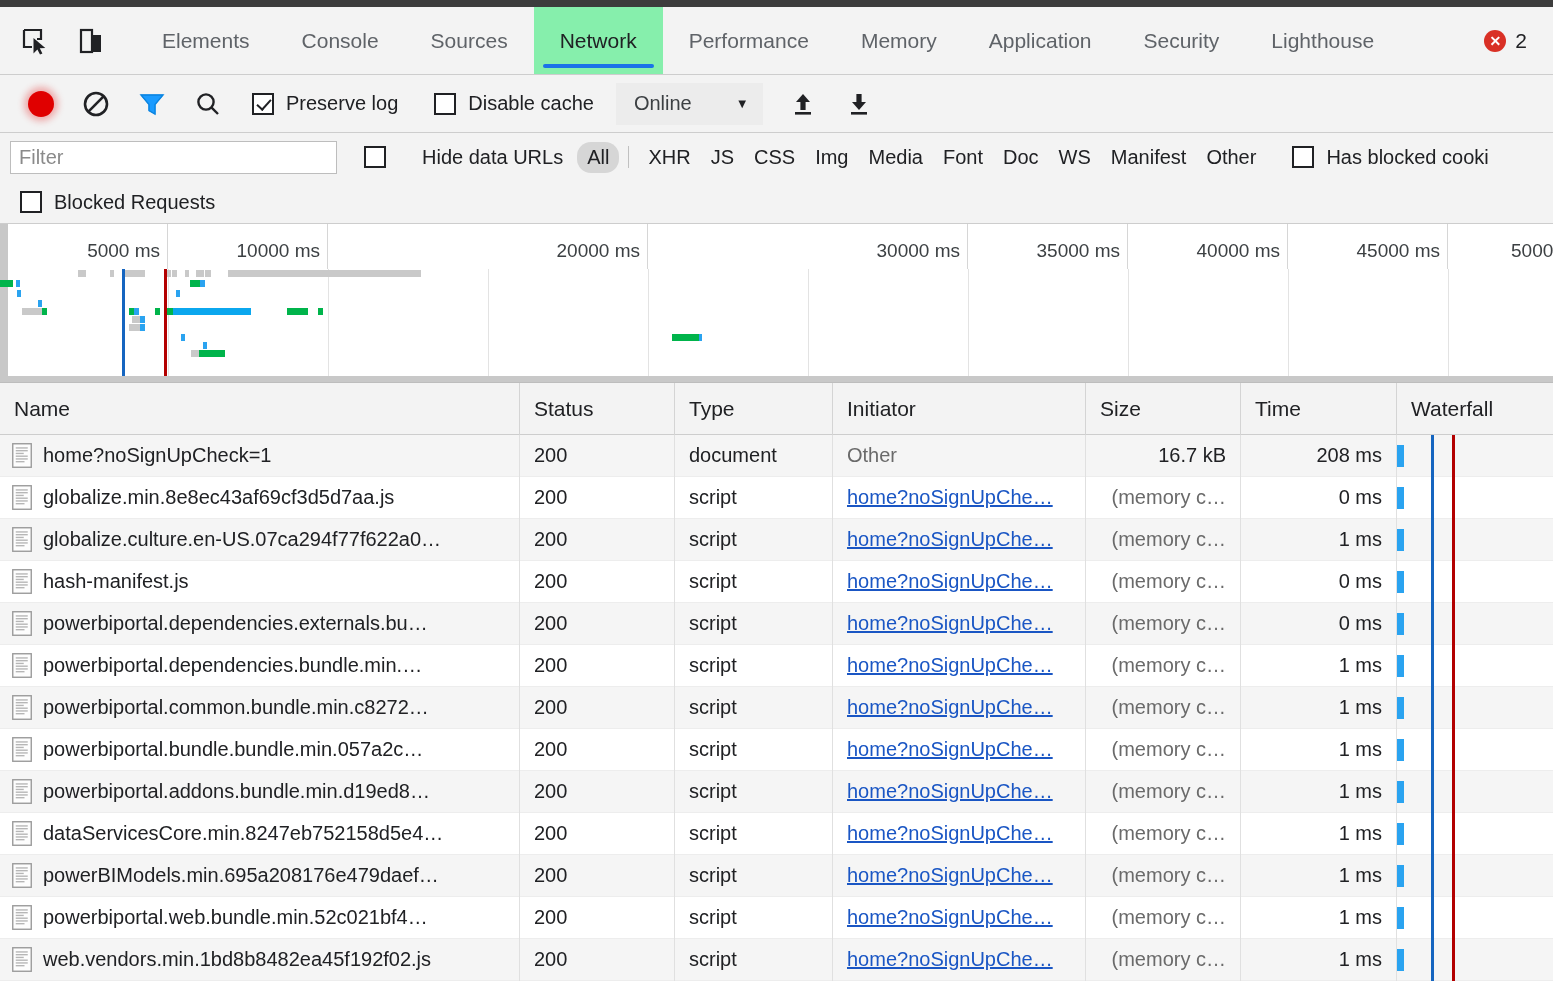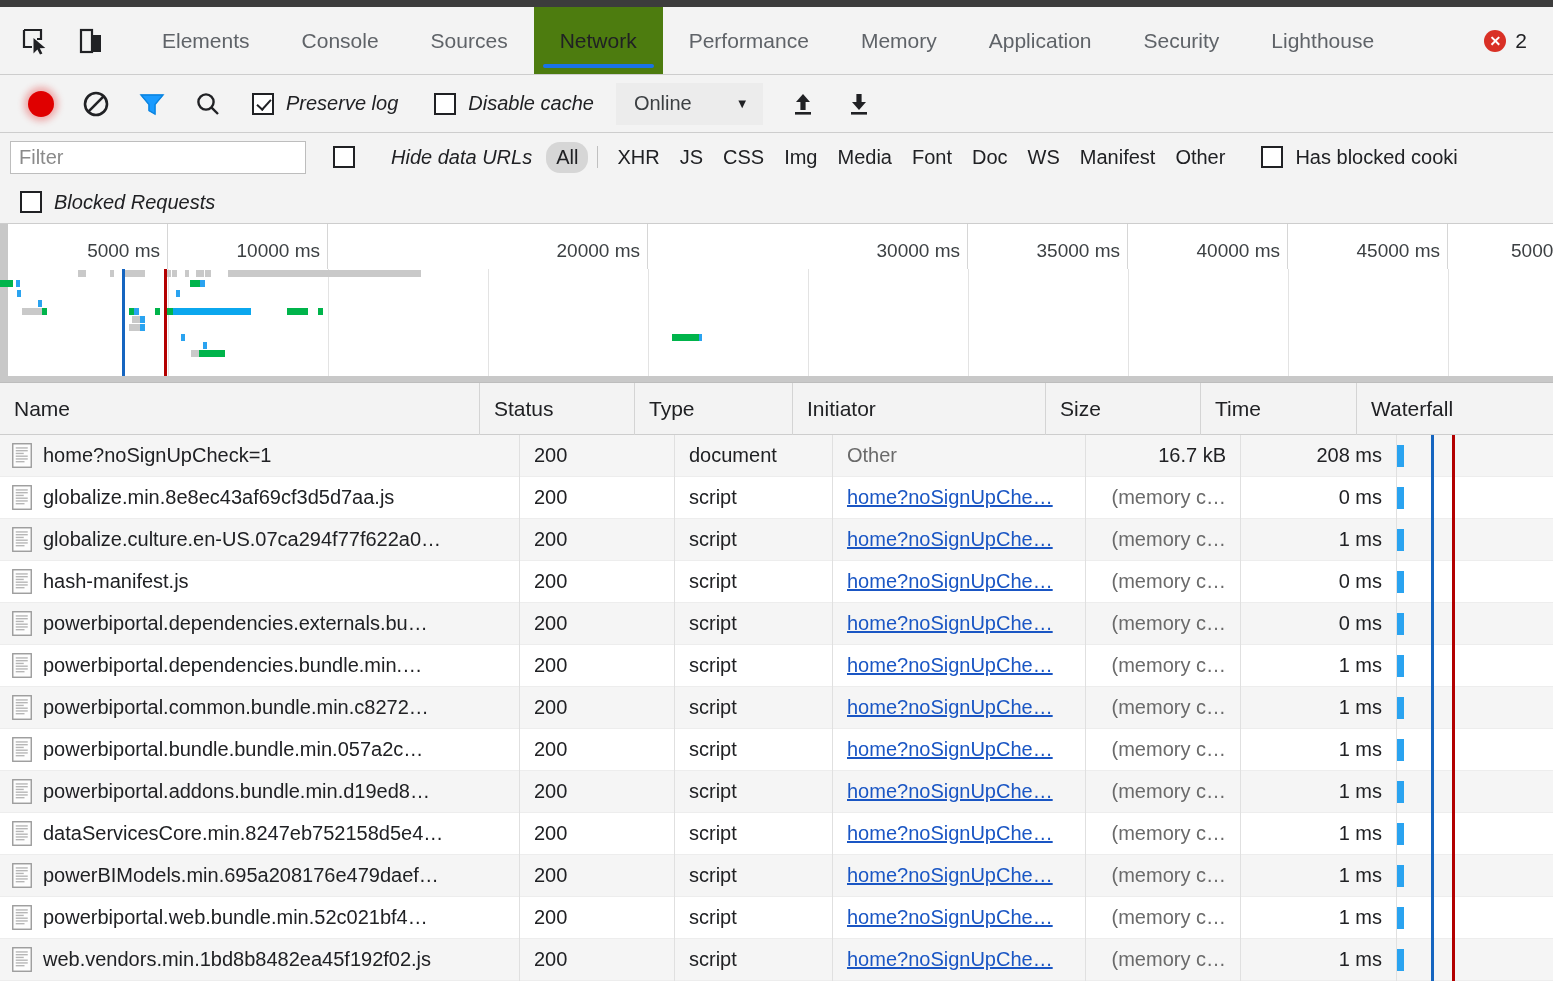--- a/index.html
+++ b/index.html
@@ -20,21 +20,21 @@
     display: flex; align-items: stretch; position: relative;
   }
   .tb-icons { display: flex; align-items: center; padding: 0 6px 0 18px; gap: 22px; }
   .icon-btn { width: 34px; height: 34px; display: flex; align-items: center; justify-content: center; cursor: pointer; }
   .tabs { display: flex; align-items: stretch; margin-left: 22px; }
   .tab {
     display: flex; align-items: center; padding: 0 26px;
     font-size: 21px; color: #5f6368; cursor: pointer; position: relative;
     white-space: nowrap;
   }
-  .tab.active { background: #4d7c0f; color: #202124; }
+  .tab.active { background: #86efac; color: #202124; }
   .tab.active::after {
     content: ""; position: absolute; left: 9px; right: 9px; bottom: 6px;
     height: 4px; background: #1a73e8; border-radius: 2px;
   }
   .errbox { margin-left: auto; display: flex; align-items: center; gap: 9px; padding-right: 26px; }
   .err-dot {
     width: 22px; height: 22px; border-radius: 50%;
     background: #d93025; color: #fff; font-size: 14px; font-weight: bold;
     display: flex; align-items: center; justify-content: center; line-height: 1;
   }
@@ -46,21 +46,21 @@
     border-bottom: 1px solid #cdcdcd;
     display: flex; align-items: center; padding: 0 14px; gap: 0px;
   }
   .tool { display:flex; align-items:center; justify-content:center; cursor:pointer; }
   .rec-btn { width: 54px; height: 58px; }
   .rec-dot {
     width: 26px; height: 26px; border-radius: 50%; background: #e00000;
     box-shadow: 0 0 7px 4px rgba(224,0,0,0.30);
   }
   .tool-sq { width: 56px; height: 58px; }
-  .chk-label { display: flex; align-items: center; gap: 12px; cursor: pointer; font-size: 20px; color: #202124; white-space: nowrap; font-style: italic; }
+  .chk-label { display: flex; align-items: center; gap: 12px; cursor: pointer; font-size: 20px; color: #202124; white-space: nowrap; }
   .chk {
     width: 22px; height: 22px; border: 2.5px solid #202124; background: #fff;
     display: inline-block; position: relative; flex: none;
   }
   .chk.checked::after {
     content: ""; position: absolute; left: 6px; top: 1px;
     width: 6px; height: 12px; border: solid #202124;
     border-width: 0 2.5px 2.5px 0; transform: rotate(42deg);
   }
   .throttle {
@@ -69,21 +69,21 @@
     padding: 0 14px 0 18px; font-size: 20px; color: #3c4043; cursor: pointer;
   }
   .caret { font-size: 13px; color: #202124; }
 
   
   .filter-bar {
     height: 48px; background: #f3f3f3; display: flex; align-items: center;
     padding: 0 0 0 10px; gap: 0;
   }
   .filter-input {
-    width: 296px; height: 33px; background:#fff; border: 1px solid #bdbdbd;
+    width: 327px; height: 33px; background:#fff; border: 1px solid #bdbdbd;
     font-size: 20px; color: #a21caf; padding: 0 8px;
     font-family: "Liberation Sans", sans-serif;
   }
   .filter-input::placeholder { color: #8a8a8a; }
   .fb-chk { margin-left: 27px; gap: 36px; }
   .chips { display: flex; align-items: center; margin-left: 14px; gap: 0; }
   .chip {
     font-size: 20px; color: #202124; padding: 4px 10px; cursor: pointer;
     border-radius: 14px; white-space: nowrap;
   }
@@ -380,21 +380,21 @@
     <div class="ov-bar" style="left:699px;top:110px;width:3px;background:#2aa3f0"></div>
   </div>
 
   <div class="ov-line dcl-line" style="left:122px;background:#1565c0"></div>
   <div class="ov-line load-line" style="left:164px;background:#b30000"></div>
   <div class="ov-bottom"></div>
 </div>
 
 <div class="table">
   <div class="thead">
-    <div class="th" style="width:480px">
+    <div class="th" style="width:520px">
         <span>Name</span>
       </div>
     <div class="th" style="width:155px">
         <span>Status</span>
       </div>
     <div class="th" style="width:158px">
         <span>Type</span>
       </div>
     <div class="th" style="width:253px">
         <span>Initiator</span>

